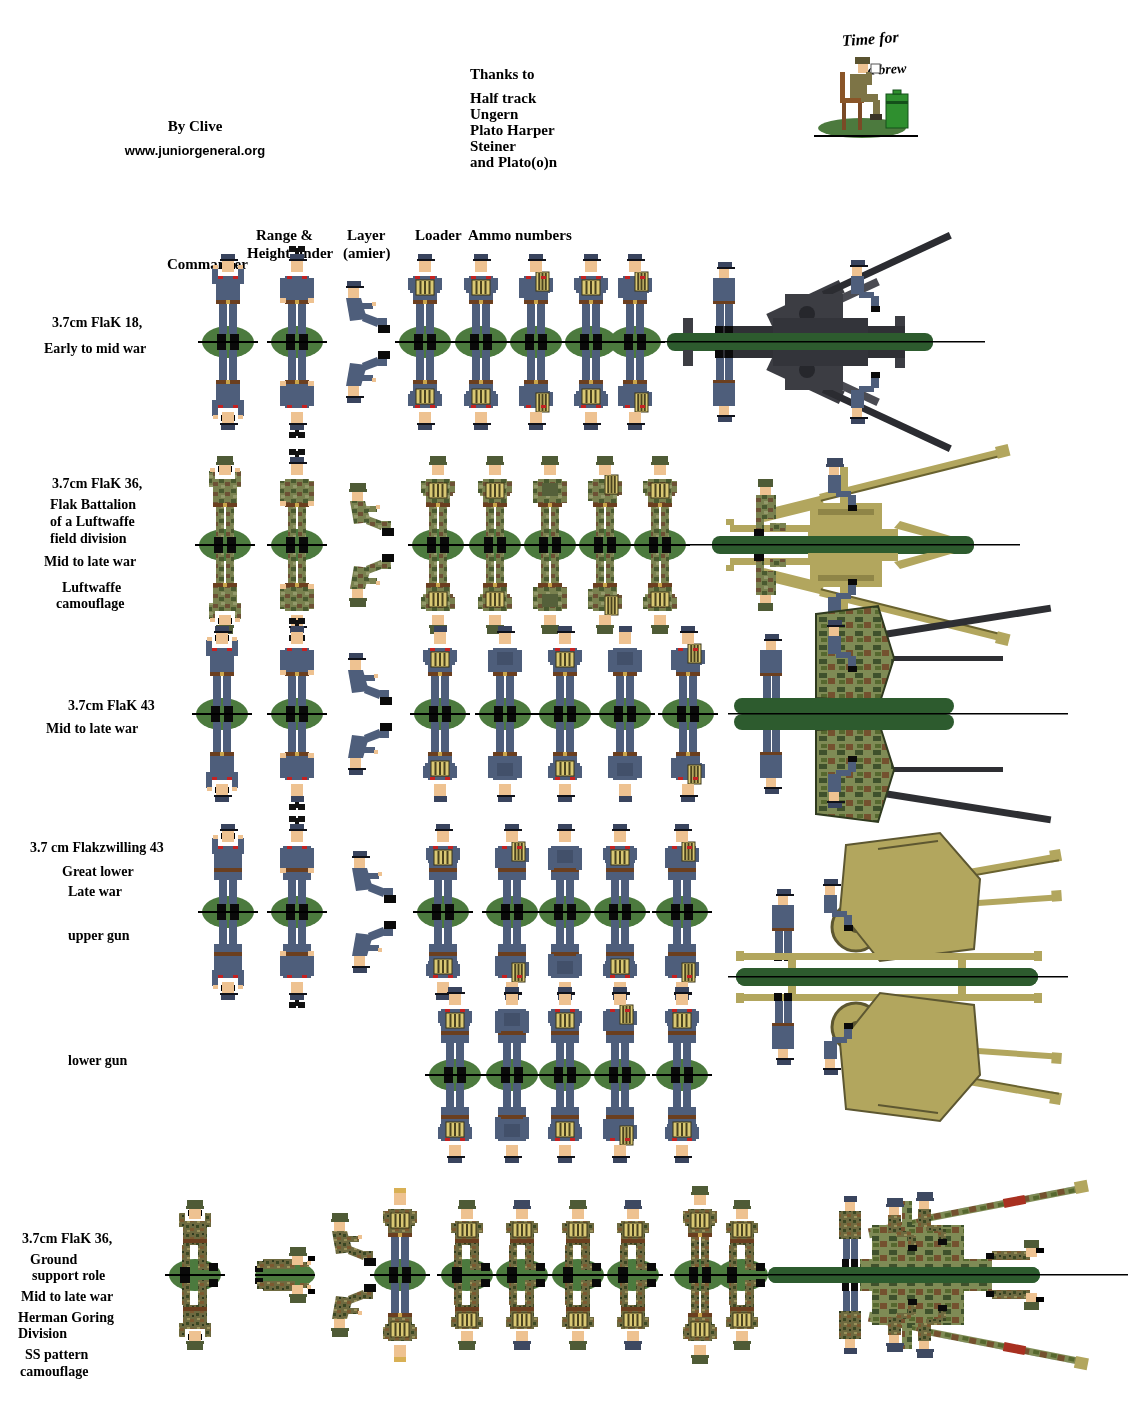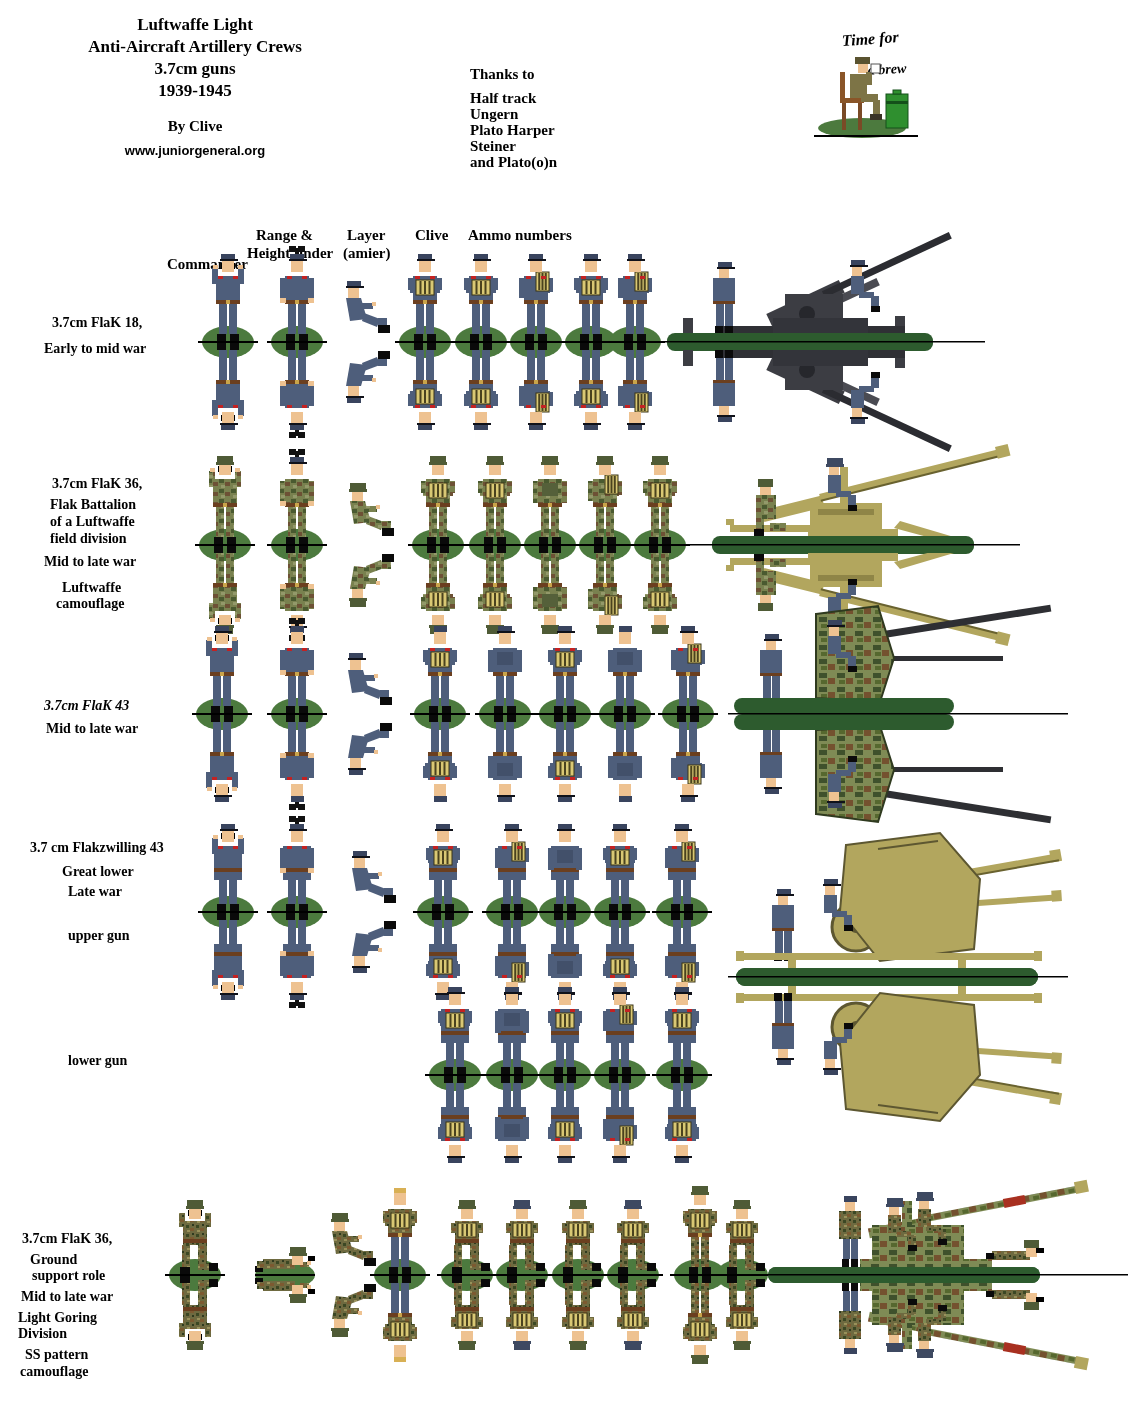--- a/index.html
+++ b/index.html
@@ -41,26 +41,20 @@
         <pattern id="camoBig" width="18" height="14" patternUnits="userSpaceOnUse">
           <rect width="18" height="14" fill="#7f8b55"></rect>
           <rect x="1" y="1" width="8" height="5" fill="#3f512c"></rect>
           <rect x="10" y="6" width="7" height="6" fill="#74512f"></rect>
           <rect x="3" y="8" width="6" height="4" fill="#56682f"></rect>
         </pattern>
       </defs>
     </svg>
   </div>
 
-  <div class="abs ttl" style="left:60px;top:14px;width:270px;">
-    <div>Luftwaffe Light</div>
-    <div>Anti-Aircraft Artillery Crews</div>
-    <div>3.7cm guns</div>
-    <div>1939-1945</div>
-  </div>
   <div class="abs byline" style="left:60px;top:118px;width:270px;">By Clive</div>
   <div class="abs site" style="left:60px;top:143px;width:270px;">www.juniorgeneral.org</div>
 
   <div class="abs" style="left:470px;top:26px;margin-top:40px;">
     <div class="thanks-line" style="margin-bottom:8px;">Thanks to</div>
     <div class="thanks-line">Half track</div>
     <div class="thanks-line">Ungern</div>
     <div class="thanks-line">Plato Harper</div>
     <div class="thanks-line">Steiner</div>
     <div class="thanks-line">and Plato(o)n</div>
@@ -95,21 +89,21 @@
       </g>
     </svg>
   </div>
 
   <div>
     <span class="abs colhdr" style="left:167px;top:227px;margin-top:29px;">Commander</span>
     <span class="abs colhdr" style="left:256px;top:227px;">Range &amp;</span>
     <span class="abs colhdr" style="left:247px;top:245px;">Height finder</span>
     <span class="abs colhdr" style="left:347px;top:227px;">Layer</span>
     <span class="abs colhdr" style="left:343px;top:245px;">(amier)</span>
-    <span class="abs colhdr" style="left:415px;top:227px;">Clive</span>
+    <span class="abs colhdr" style="left:415px;top:227px;">Loader</span>
     <span class="abs colhdr" style="left:468px;top:227px;">Ammo numbers</span>
   </div>
 
   <div id="rows-holder">
       <div>
         <div class="abs rowlbl" style="left: 52px; top: 315px;">3.7cm FlaK 18,</div>
         <div class="abs rowlbl" style="left: 44px; top: 341px;">Early to mid war</div>
         <div class="fig" style="left: 198px; top: 246px;">
           <svg width="60" height="192" viewBox="0 0 60 192">
             <ellipse cx="30" cy="96" rx="26" ry="16" fill="#4c7a3e"></ellipse>
@@ -934,21 +928,21 @@
               <rect x="146" y="66" width="15" height="6" fill="#4e5e7b"></rect>
               <rect x="158" y="70" width="8" height="12" fill="#4e5e7b"></rect>
               <rect x="158" y="80" width="9" height="6" fill="#0a0a0a"></rect>
               <rect x="22" y="112" width="262" height="17" fill="#2d5b2e" rx="8"></rect>
             </g>
             <rect x="0" y="119" width="330" height="1.5" fill="#000"></rect>
           </svg>
         </div>
       </div>
       <div>
-        <div class="abs rowlbl" style="left: 44px; top: 698px; font-style: italic;">3.7cm FlaK  43</div>
+        <div class="abs rowlbl" style="left: 68px; top: 698px;">3.7cm FlaK  43</div>
         <div class="abs rowlbl" style="left: 46px; top: 721px;">Mid to late war</div>
         <div class="fig" style="left: 192px; top: 618px;">
           <svg width="60" height="192" viewBox="0 0 60 192">
             <ellipse cx="30" cy="96" rx="26" ry="16" fill="#4c7a3e"></ellipse>
             <g>
               <rect x="19" y="88" width="9" height="8" fill="#0a0a0a"></rect>
               <rect x="32" y="88" width="9" height="8" fill="#0a0a0a"></rect>
               <rect x="21" y="58" width="8" height="30" fill="#4e5e7b"></rect>
               <rect x="31" y="58" width="8" height="30" fill="#4e5e7b"></rect>
               <rect x="18" y="30" width="24" height="28" fill="#4e5e7b"></rect>
@@ -1991,21 +1985,21 @@
             </g>
             <rect x="0" y="95" width="60" height="2" fill="#000"></rect>
           </svg>
         </div>
       </div>
       <div>
         <div class="abs rowlbl" style="left: 22px; top: 1231px;">3.7cm FlaK 36,</div>
         <div class="abs rowlbl" style="left: 30px; top: 1252px;">Ground</div>
         <div class="abs rowlbl" style="left: 32px; top: 1268px;">support role</div>
         <div class="abs rowlbl" style="left: 21px; top: 1289px;">Mid to late war</div>
-        <div class="abs rowlbl" style="left: 18px; top: 1310px;">Light Goring</div>
+        <div class="abs rowlbl" style="left: 18px; top: 1310px;">Herman Goring</div>
         <div class="abs rowlbl" style="left: 18px; top: 1326px;">Division</div>
         <div class="abs rowlbl" style="left: 25px; top: 1347px;">SS pattern</div>
         <div class="abs rowlbl" style="left: 20px; top: 1364px;">camouflage</div>
         <div class="fig" style="left: 165px; top: 1179px;">
           <svg width="60" height="192" viewBox="0 0 60 192">
             <ellipse cx="30" cy="96" rx="26" ry="16" fill="#4c7a3e"></ellipse>
             <g>
               <rect x="15" y="88" width="10" height="8" fill="#0a0a0a"></rect>
               <rect x="17" y="66" width="8" height="22" fill="url(#camoSS)"></rect>
               <rect x="33" y="64" width="9" height="20" fill="url(#camoSS)"></rect>

